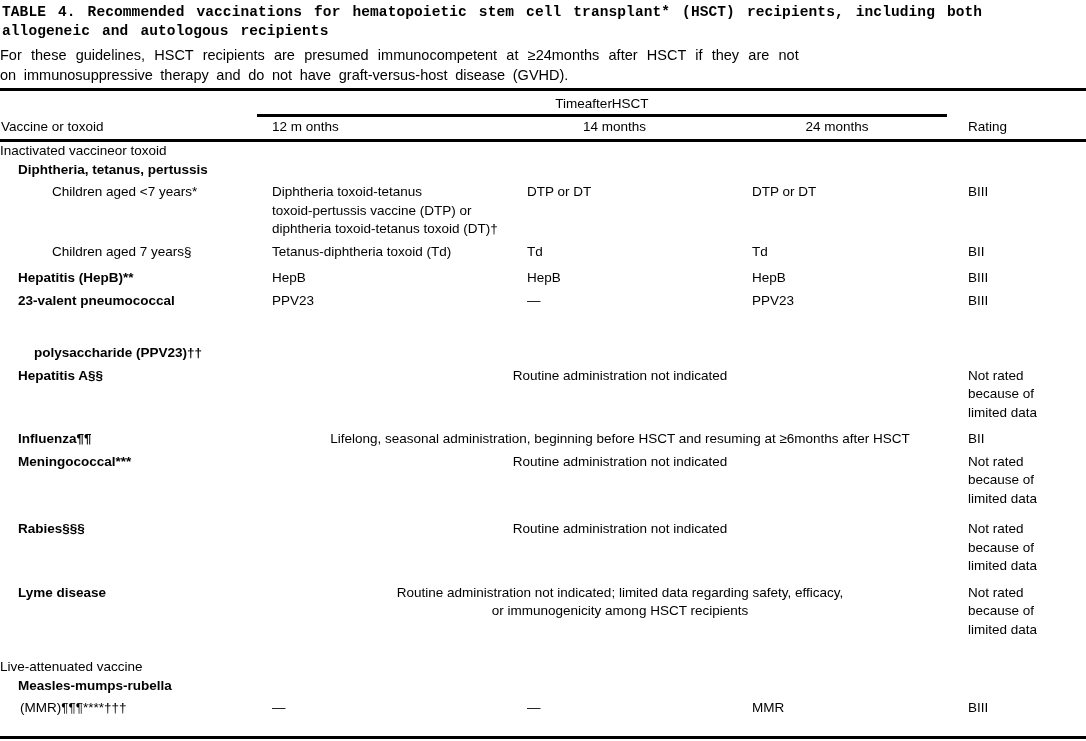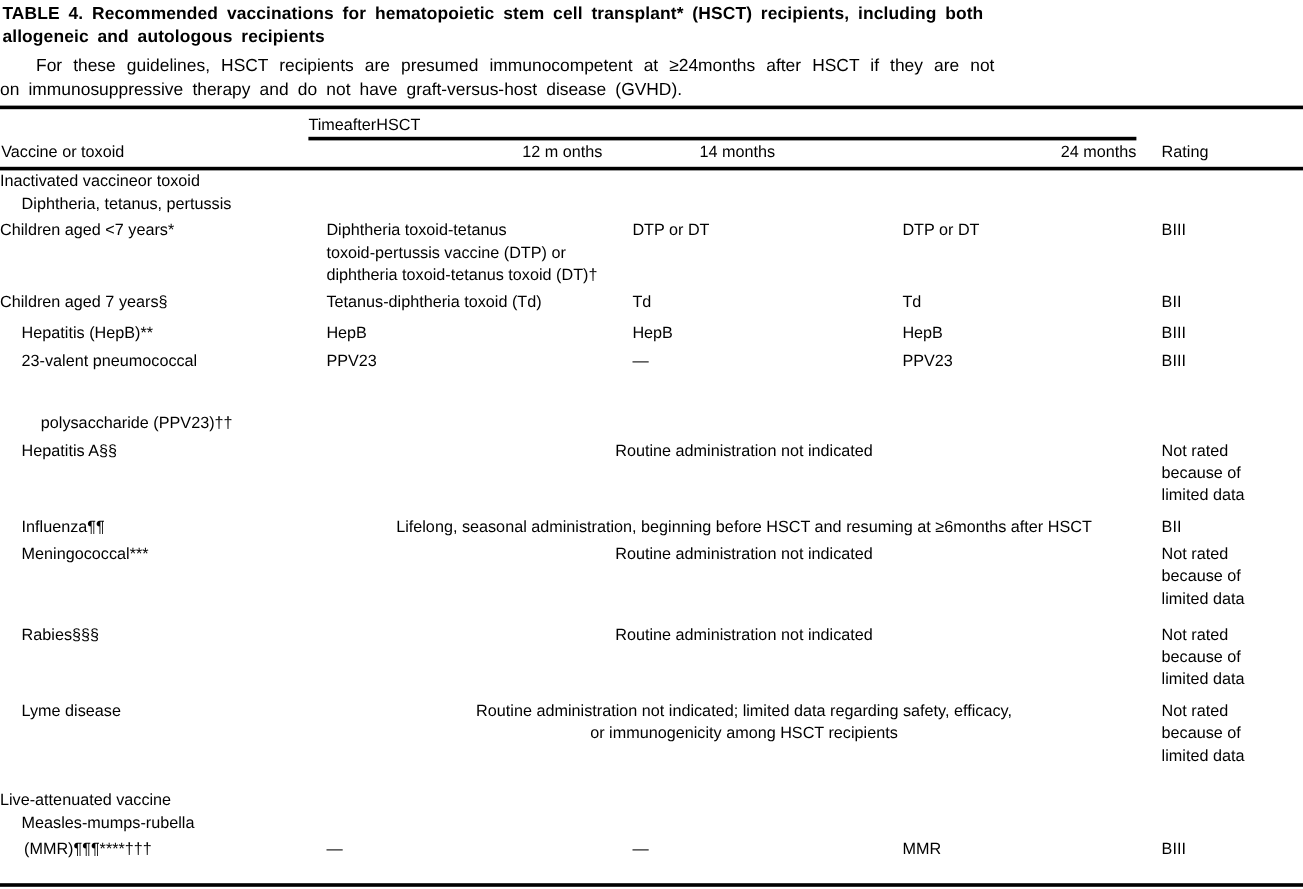--- a/index.html
+++ b/index.html
@@ -25,32 +25,32 @@
   
   .title {
     font-weight: bold;
     font-size: 14.5px;
     line-height: 19px;
     letter-spacing: 0.1px;
     padding: 3px 2px 0 2px;
     text-align: justify;
     text-justify: inter-word;
   }
-  .title .t-line { display: block; }
+  .title .t-line { display: block; font-family: Liberation Mono, monospace; }
   .title .t-line-1 { word-spacing: 3.2px; }
   .title .t-line-2 { word-spacing: 3.2px; }
 
   .intro {
     font-size: 14.5px;
     line-height: 19.5px;
     padding: 5px 2px 0 0;
     text-align: justify;
   }
   .intro .i-line { display: block; white-space: nowrap; }
-  .intro .i-line-1 { word-spacing: 5.2px; padding-left: 30px; }
+  .intro .i-line-1 { word-spacing: 5.2px; }
   .intro .i-line-2 { word-spacing: 3.6px; }
 
   
   .rule-top {
     position: absolute;
     left: 0; right: 0;
     top: 88px;
     height: 3px;
     background: #000;
   }
@@ -81,25 +81,26 @@
   .hdr {
     position: absolute;
     font-size: 13.5px;
     line-height: 16px;
     white-space: nowrap;
   }
   .hdr-span {
     top: 96px;
     left: 257px;
     width: 690px;
+    text-align: center;
   }
   .hdr-vaccine { top: 119px; left: 1px; }
-  .hdr-c1 { top: 119px; left: 272px; width: 230px; text-align: right; }
+  .hdr-c1 { top: 119px; left: 272px; width: 230px; text-align: left; }
   .hdr-c2 { top: 119px; left: 502px; width: 225px; text-align: center; }
-  .hdr-c3 { top: 119px; left: 727px; width: 220px; text-align: right; }
+  .hdr-c3 { top: 119px; left: 727px; width: 220px; text-align: center; }
   .hdr-rating { top: 119px; left: 968px; }
 
   
   .body {
     position: absolute;
     top: 142px;
     left: 0;
     width: 1086px;
   }
   table.grid {
@@ -113,22 +114,22 @@
     padding: 0;
     line-height: 18.5px;
   }
   col.c-label { width: 272px; }
   col.c-m12   { width: 255px; }
   col.c-m14   { width: 225px; }
   col.c-m24   { width: 216px; }
   col.c-rate  { width: 118px; }
 
   .lbl { padding-left: 1px; }
-  .lbl.i1 { padding-left: 18px; }
-  .lbl.i2 { }
+  .lbl.i1 { padding-left: 18px; font-weight: bold; }
+  .lbl.i2 { padding-left: 52px; }
   .lbl.i3 { padding-left: 20px; }
   .section-head { font-weight: normal; padding-left: 1px; }
   .ital { font-style: italic; }
 
   .cell-m12 { padding-left: 16px; margin-top: 12px; }
   .cell-m14 { padding-left: 16px; }
   .cell-m24 { padding-left: 20px; }
   .cell-rate { padding-left: 6px; margin-top: 40px; }
 
   .center { text-align: center; }

